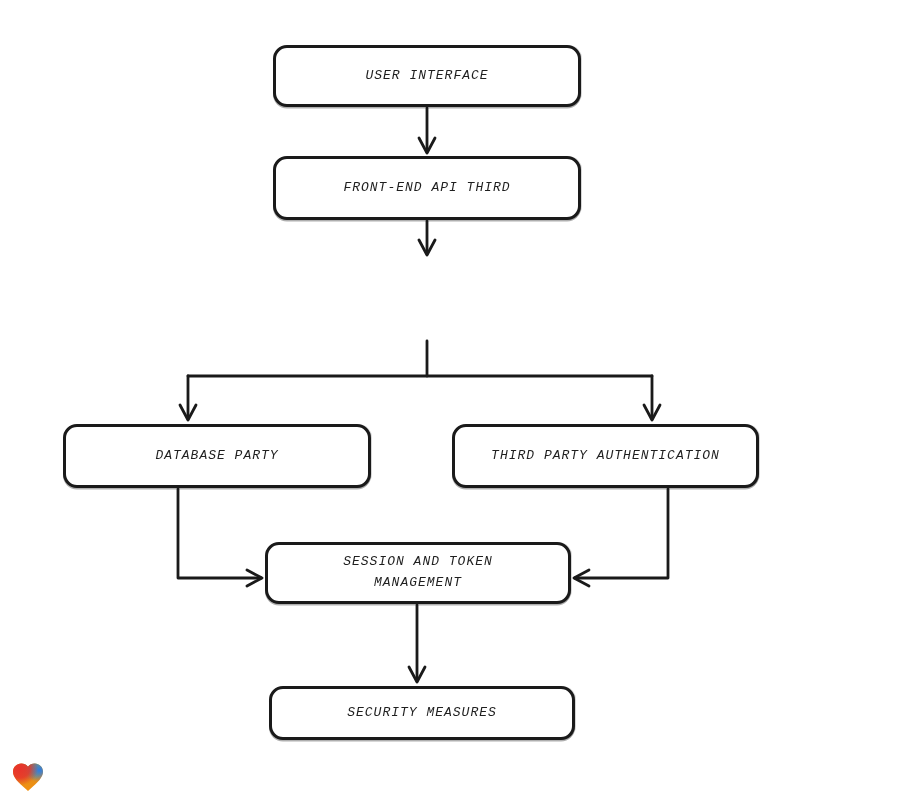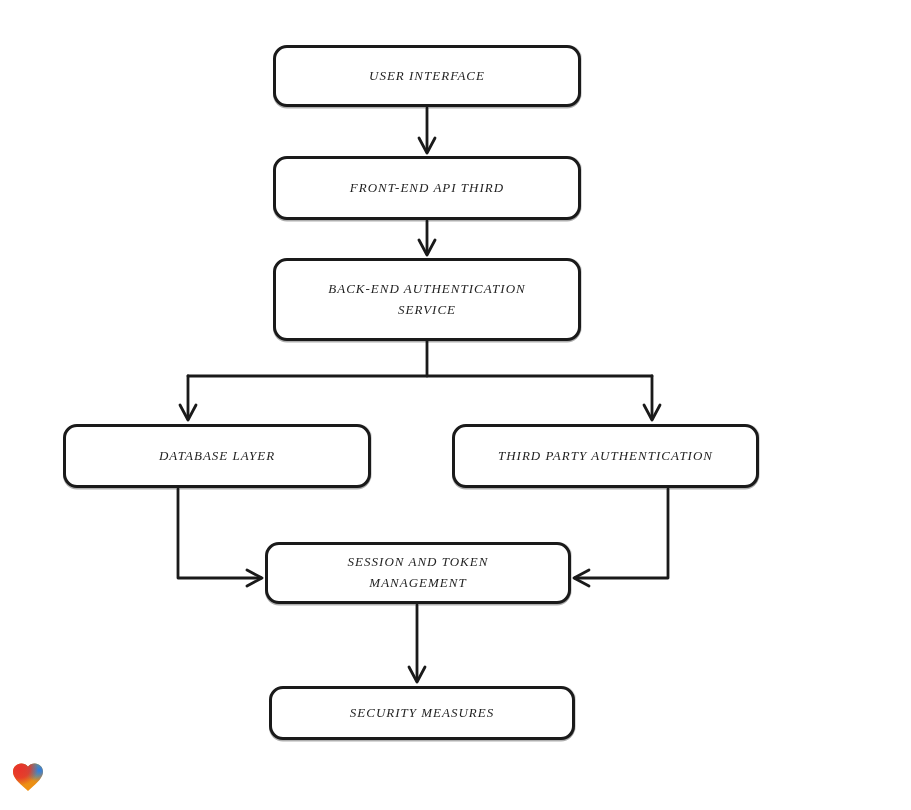--- a/index.html
+++ b/index.html
@@ -2,21 +2,21 @@
 <html><head>
 <meta charset="utf-8">
 <style>
   html, body { margin: 0; padding: 0; background: #ffffff; }
   .canvas {
     position: relative;
     width: 911px;
     height: 810px;
     background: #ffffff;
     overflow: hidden;
-    font-family: Liberation Serif, serif;
+    font-family: Liberation Mono, monospace;
   }
   svg.edges {
     position: absolute;
     left: 0; top: 0;
     width: 911px; height: 810px;
   }
   .edge {
     fill: none;
     stroke: #1a1a1a;
     stroke-width: 2.8;
@@ -102,26 +102,23 @@
   </svg>
 
   <div class="node n1">
     <span class="lbl">USER INTERFACE</span>
   </div>
 
   <div class="node n2">
     <span class="lbl">FRONT-END API THIRD</span>
   </div>
 
-  <div class="node n3">
-    <span class="lbl">BACK-END AUTHENTICATION SERVICE</span>
-  </div>
 
   <div class="node n4">
-    <span class="lbl">DATABASE LAYER</span>
+    <span class="lbl">DATABASE PARTY</span>
   </div>
 
   <div class="node n6">
     <span class="lbl">SESSION AND TOKEN MANAGEMENT</span>
   </div>
 
   <div class="node n5">
     <span class="lbl">THIRD PARTY AUTHENTICATION</span>
   </div>
 

